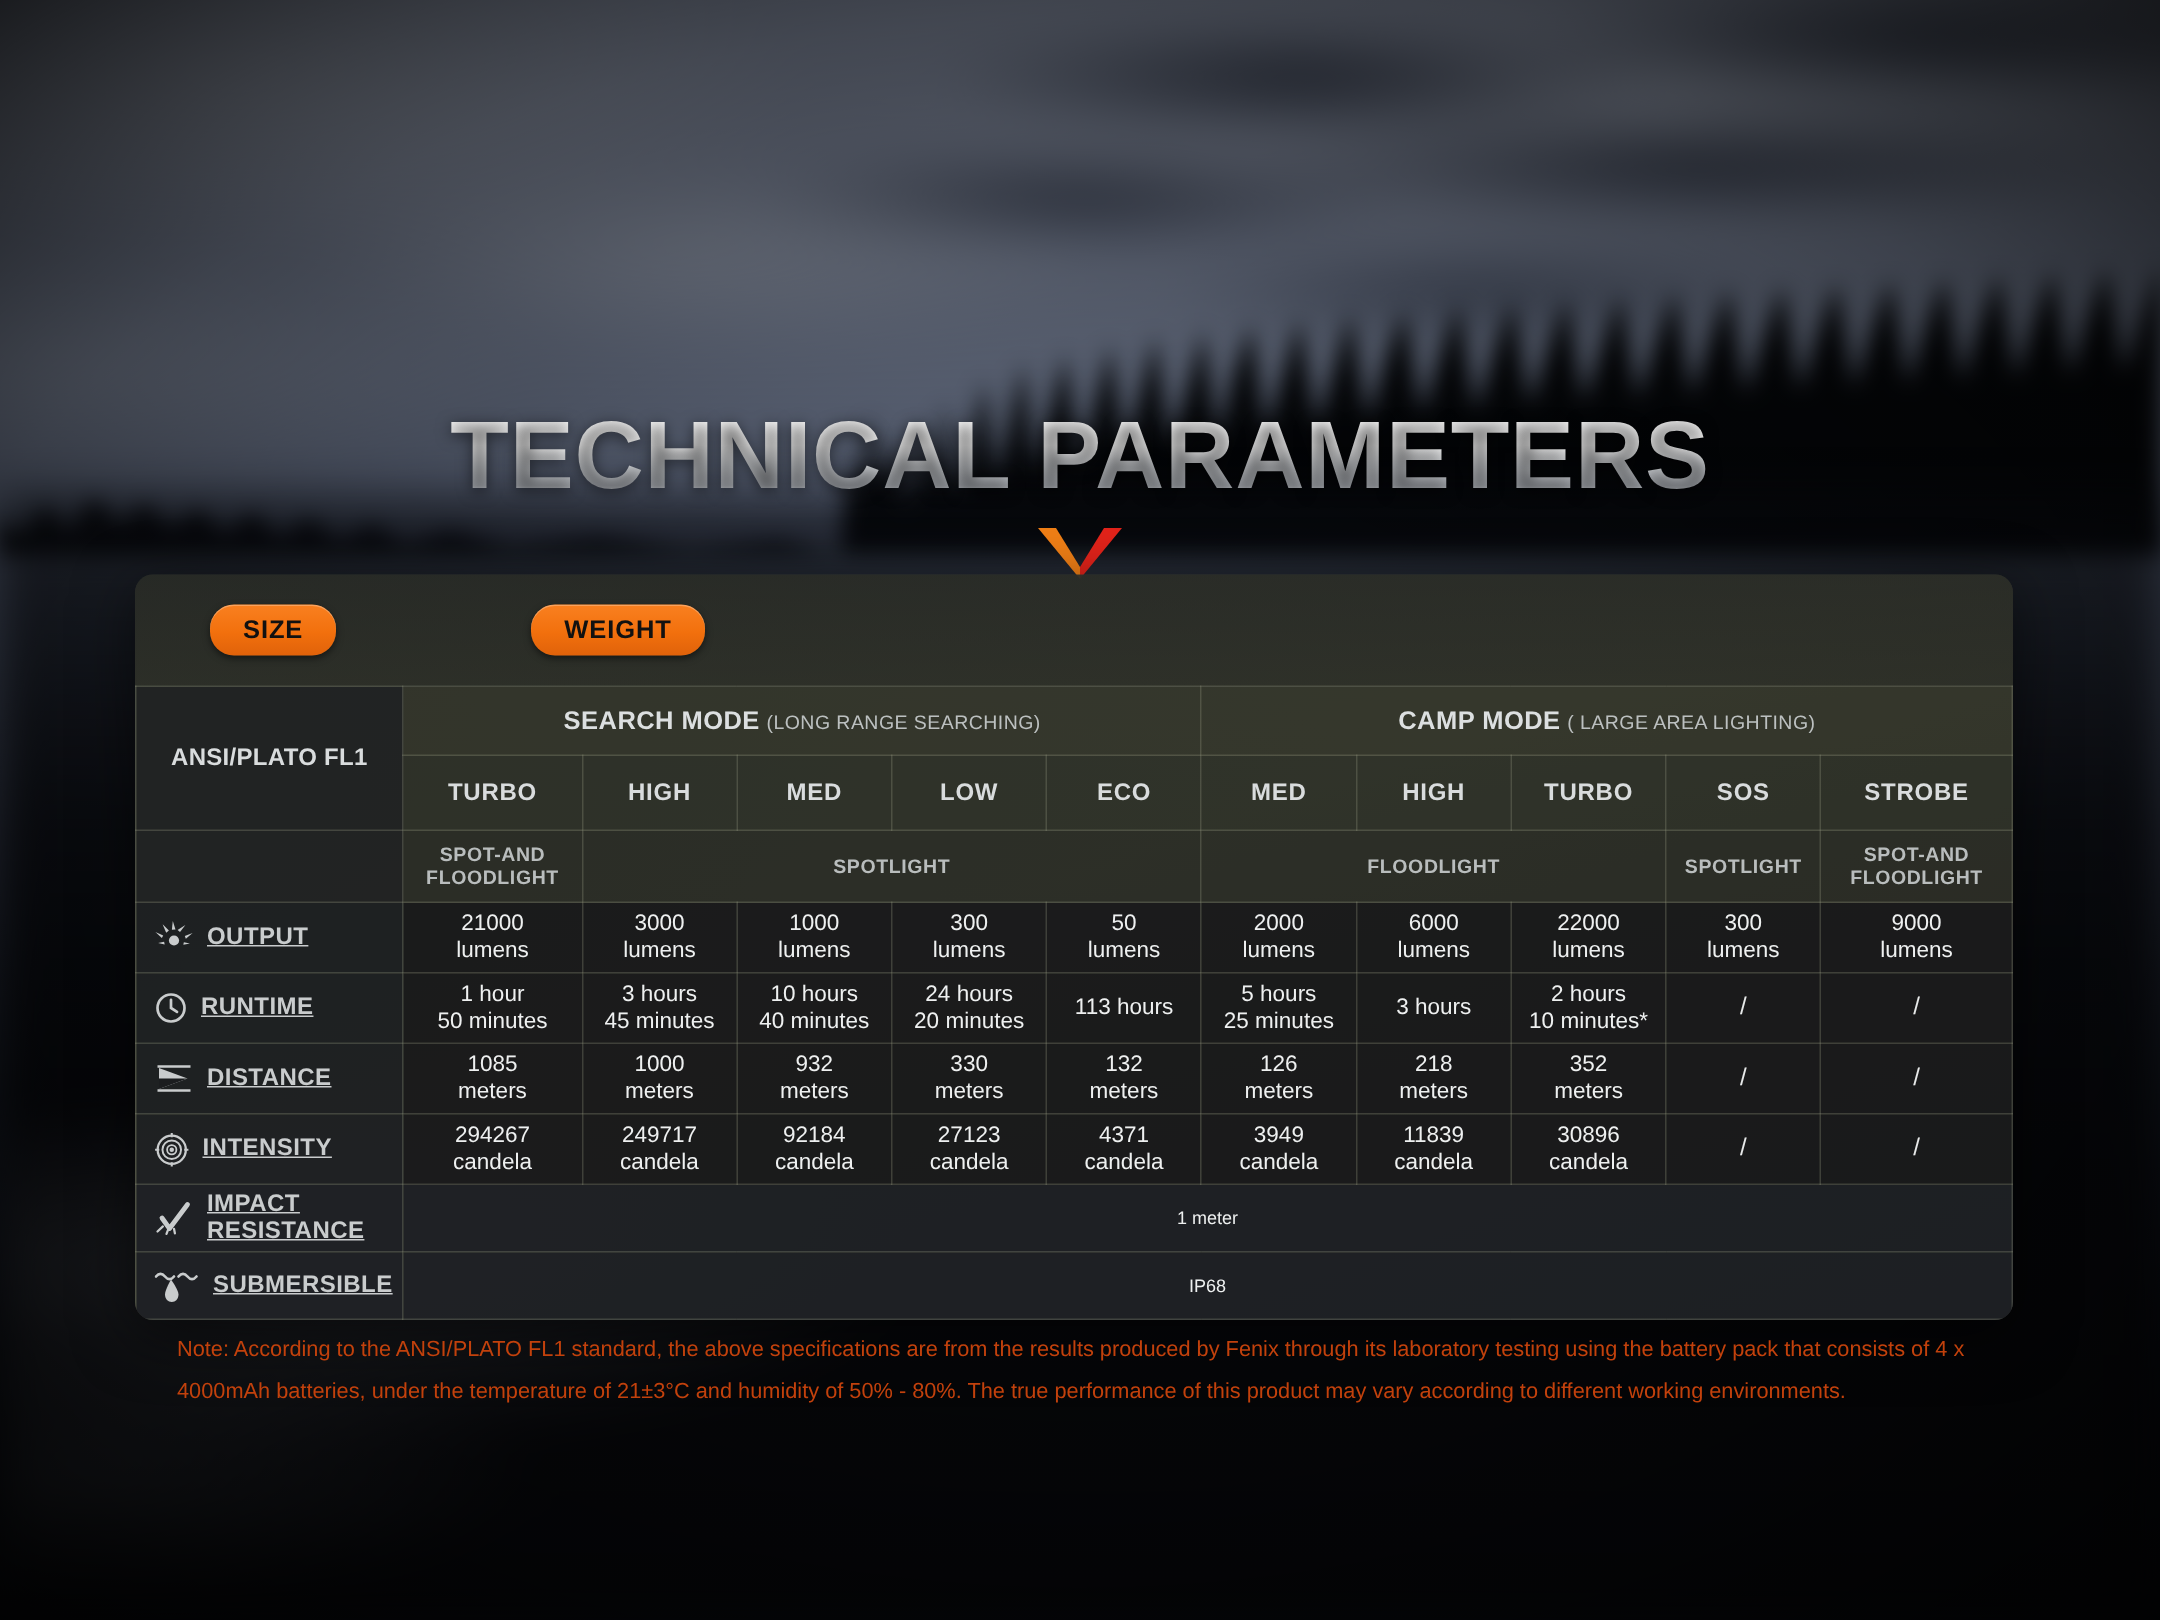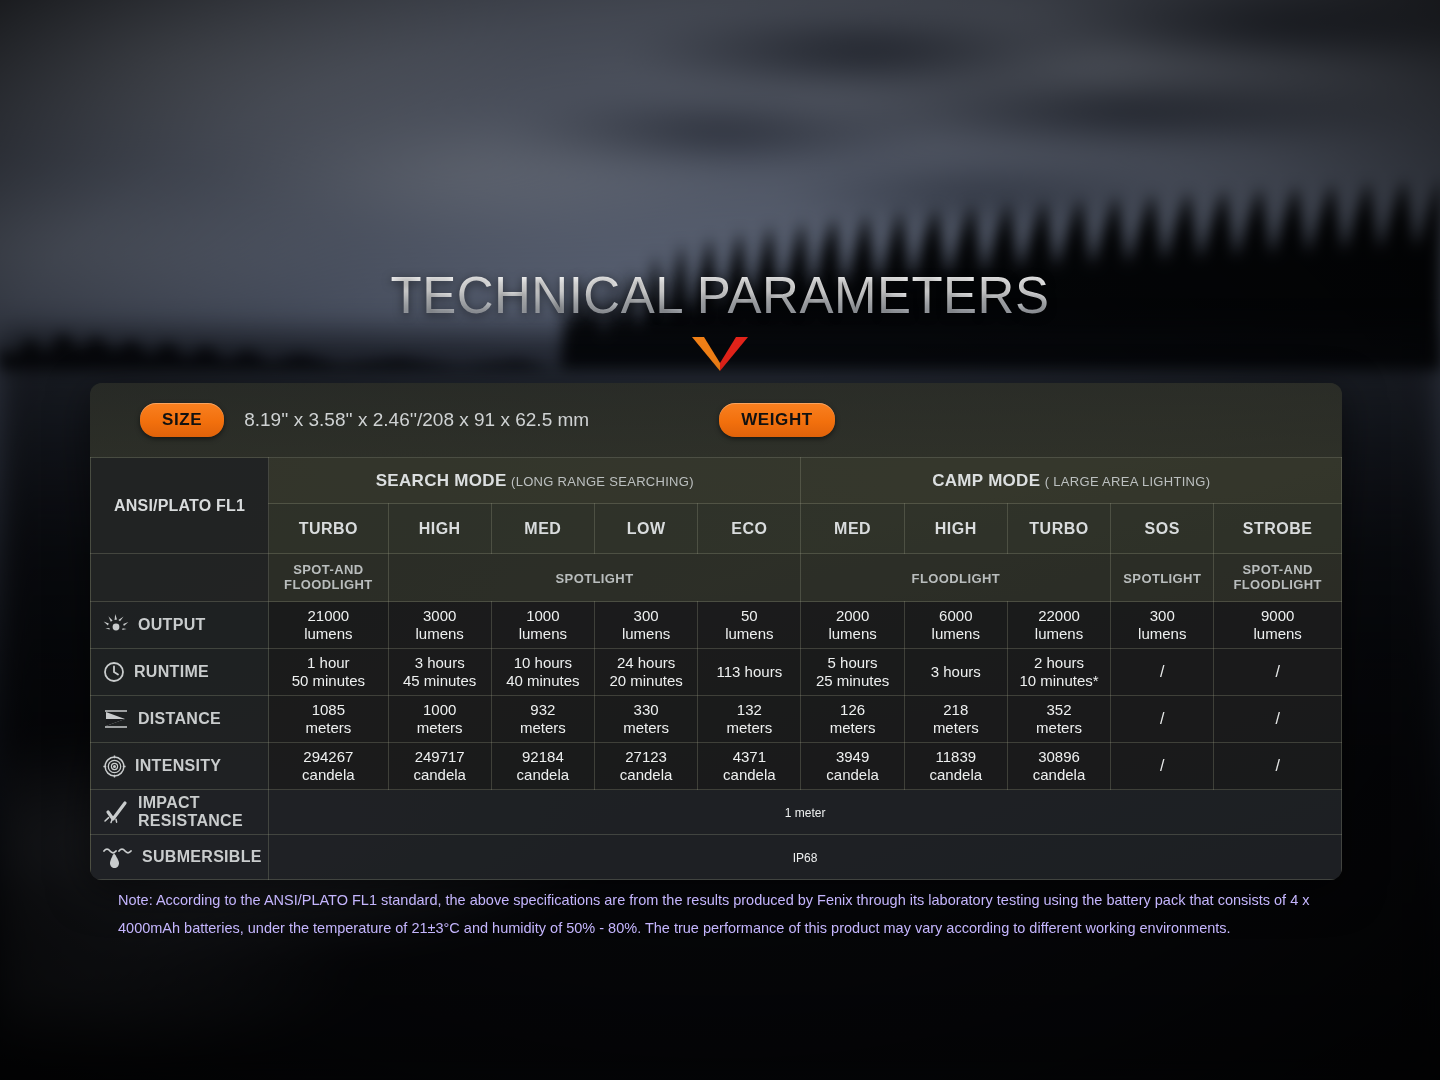--- a/index.html
+++ b/index.html
@@ -80,22 +80,22 @@
   }
 
   
   .title-wrap {
     position: absolute;
     top: 266px;
     left: 0; right: 0;
     text-align: center;
   }
   .page-title {
-    font-size: 51px;
-    font-weight: normal;
+    font-size: 64px;
+    font-weight: bold;
     letter-spacing: 0.5px;
     background: linear-gradient(180deg, #ffffff 0%, #fdfdfd 42%, #cfd2d6 60%, #a7abb1 78%, #f2f3f5 100%);
     -webkit-background-clip: text;
     background-clip: text;
     color: transparent;
     -webkit-text-fill-color: transparent;
     text-shadow: 0 2px 10px rgba(0,0,0,0.55);
     font-family: "Liberation Sans", sans-serif;
   }
   .chevron {
@@ -211,20 +211,21 @@
     display: flex;
     align-items: center;
     gap: 9px;
   }
   .rl-text {
     font-size: 16px;
     font-weight: bold;
     color: #c9cccd;
     letter-spacing: 0.3px;
     line-height: 1.12;
+    text-decoration: underline;
   }
   .ico { flex: 0 0 auto; display: block; }
 
   .cellval {
     font-size: 15px;
     color: #eef0f0;
     line-height: 1.22;
   }
   .slash { font-size: 16px; color: #e8eaea; }
 
@@ -234,21 +235,21 @@
   }
 
   
   .note {
     position: absolute;
     left: 118px;
     top: 886px;
     width: 1210px;
     font-size: 14.5px;
     line-height: 28px;
-    color: #c4b5fd;
+    color: #c2410c;
   }
 </style>
 </head>
 <body>
 
 <div id="stage">
 
   <div class="bg-photo"></div>
 
   <div class="treeline">
@@ -266,21 +267,20 @@
     <svg class="chevron" viewBox="0 0 56 34" aria-hidden="true">
       <path id="chev-l" d="M0 0 L12 0 L28 26 L28 34 Z" fill="#f07f16"></path>
       <path id="chev-r" d="M56 0 L44 0 L28 26 L28 34 Z" fill="#e2231a"></path>
     </svg>
   </div>
 
   <div class="panel">
 
     <div class="panel-head">
       <div class="pill">SIZE</div>
-      <div class="spec-val">8.19'' x 3.58'' x 2.46''/208 x 91 x 62.5 mm</div>
       <div class="head-gap"></div>
       <div class="pill">WEIGHT</div>
     </div>
 
     <table class="spec">
       <colgroup>
         <col style="width:176px">
         <col style="width:118px">
           <col style="width:102px">
           <col style="width:102px">

